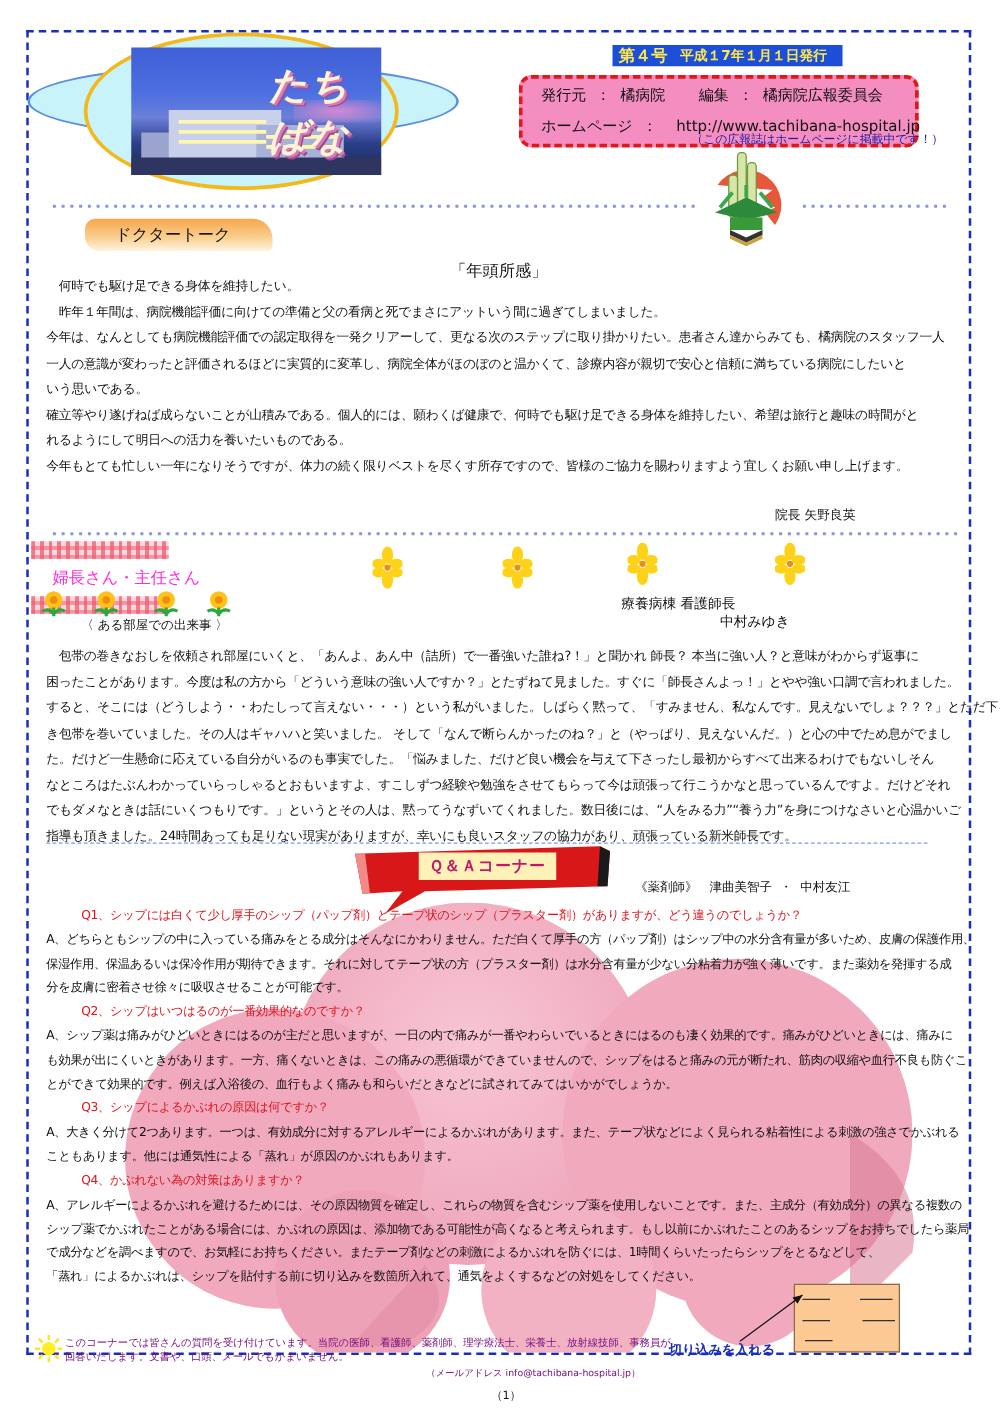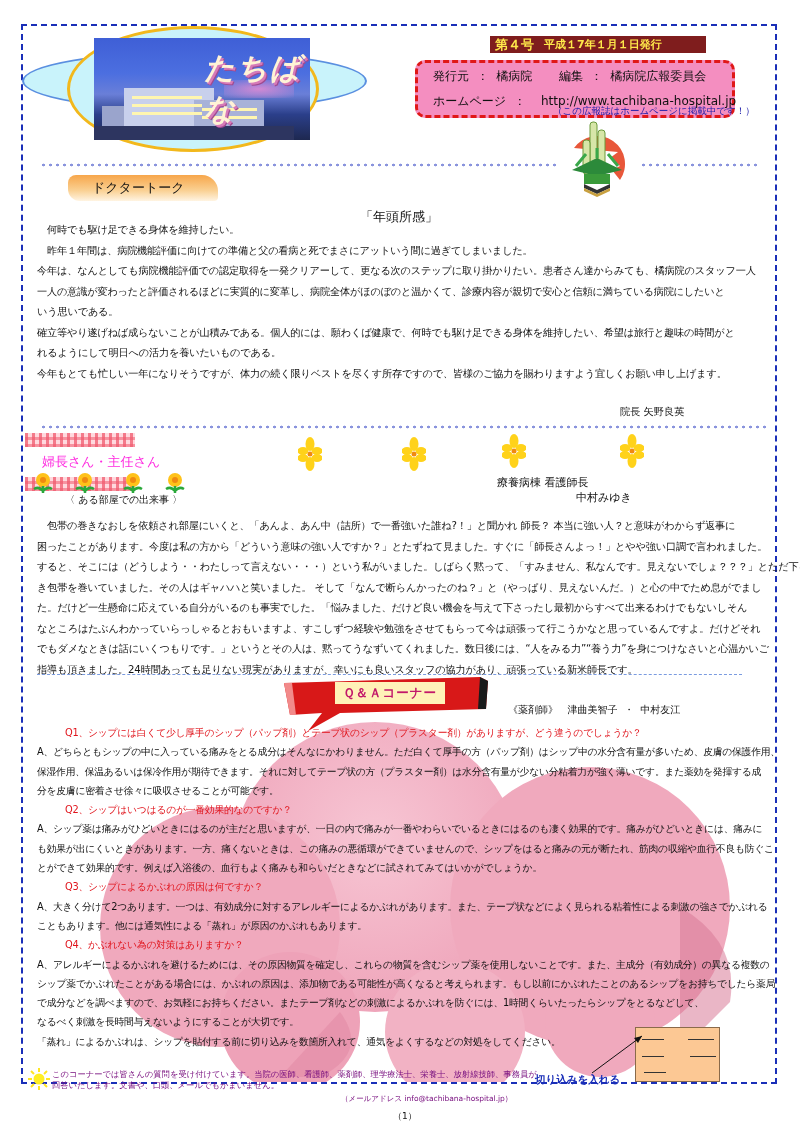--- a/index.html
+++ b/index.html
@@ -15,21 +15,21 @@
     .logo-wrap { position: absolute; left: 22px; top: 26px; width: 345px; height: 126px; }
     .logo-ellipse-outer {
       position: absolute; left: 0; top: 25px; width: 345px; height: 60px;
       border-radius: 50%; background: #c9f3fb; border: 2px solid #5a8fe0;
     }
     .logo-ellipse-inner {
       position: absolute; left: 45px; top: 0; width: 252px; height: 126px;
       border-radius: 50%; background: #c9f3fb; border: 3px solid #f2b81c;
     }
     .logo-photo {
-      position: absolute; left: 72px; top: 12px; width: 216px; height: 102px;
+      position: absolute; left: 83px; top: 12px; width: 200px; height: 102px;
       background: linear-gradient(180deg, #3f5fd6 0%, #4c6fe0 35%, #6a7fd8 55%, #2b3f8a 75%, #1e2850 100%);
       overflow: hidden;
     }
     .logo-photo .pinkcloud {
       position: absolute; left: 130px; top: 42px; width: 70px; height: 18px;
       background: radial-gradient(ellipse, rgba(230,140,210,0.85), rgba(230,140,210,0));
     }
     .logo-photo .bldg1 { position: absolute; left: 30px; top: 50px; width: 90px; height: 40px; background: #c8d0ec; }
     .logo-photo .bldg2 { position: absolute; left: 100px; top: 62px; width: 70px; height: 28px; background: #a8b2d8; }
     .logo-photo .bldg3 { position: absolute; left: 8px; top: 68px; width: 40px; height: 22px; background: #9aa4cc; }
@@ -37,22 +37,22 @@
     .logo-photo .ground { position: absolute; left: 0; top: 88px; width: 200px; height: 14px; background: #2d3560; }
     .logo-title {
       position: absolute; left: 110px; top: 10px; font-size: 30px; font-weight: bold;
       color: #fff3d6; letter-spacing: 2px;
       text-shadow: 2px 2px 0 #d77ab8, 3px 3px 0 #a04a90;
       font-style: italic;
     }
 
     
     .issue-bar {
-      position: absolute; left: 490px; top: 36px; width: 216px; height: 17px;
-      background: #7f1d1d; color: #ffe94a; font-weight: bold; font-size: 11px;
+      position: absolute; left: 490px; top: 36px; width: 184px; height: 17px;
+      background: #1d4ed8; color: #ffe94a; font-weight: bold; font-size: 11px;
       display: flex; align-items: center; padding-left: 5px; gap: 10px;
     }
     .issue-bar .num { font-size: 13px; }
     .pub-box {
       position: absolute; left: 415px; top: 60px; width: 320px; height: 58px;
       background: #f48ec0; border: 3px dashed #e01818; border-radius: 10px;
       font-size: 12px; color: #111;
     }
     .pub-box .row1 { position: absolute; left: 15px; top: 5px; white-space: pre; }
     .pub-box .row2 { position: absolute; left: 15px; top: 30px; white-space: pre; }
@@ -308,21 +308,20 @@
   <p>A、シップ薬は痛みがひどいときにはるのが主だと思いますが、一日の内で痛みが一番やわらいでいるときにはるのも凄く効果的です。痛みがひどいときには、痛みに</p>
   <p>も効果が出にくいときがあります。一方、痛くないときは、この痛みの悪循環ができていませんので、シップをはると痛みの元が断たれ、筋肉の収縮や血行不良も防ぐこ</p>
   <p>とができて効果的です。例えば入浴後の、血行もよく痛みも和らいだときなどに試されてみてはいかがでしょうか。</p>
   <p class="q indent-q">Q3、シップによるかぶれの原因は何ですか？</p>
   <p>A、大きく分けて2つあります。一つは、有効成分に対するアレルギーによるかぶれがあります。また、テープ状などによく見られる粘着性による刺激の強さでかぶれる</p>
   <p>こともあります。他には通気性による「蒸れ」が原因のかぶれもあります。</p>
   <p class="q indent-q">Q4、かぶれない為の対策はありますか？</p>
   <p>A、アレルギーによるかぶれを避けるためには、その原因物質を確定し、これらの物質を含むシップ薬を使用しないことです。また、主成分（有効成分）の異なる複数の</p>
   <p>シップ薬でかぶれたことがある場合には、かぶれの原因は、添加物である可能性が高くなると考えられます。もし以前にかぶれたことのあるシップをお持ちでしたら薬局</p>
   <p>で成分などを調べますので、お気軽にお持ちください。またテープ剤などの刺激によるかぶれを防ぐには、1時間くらいたったらシップをとるなどして、</p>
-  <p>なるべく刺激を長時間与えないようにすることが大切です。</p>
   <p>「蒸れ」によるかぶれは、シップを貼付する前に切り込みを数箇所入れて、通気をよくするなどの対処をしてください。</p>
 </div>
 
 <div class="cut-box">
   <span style="left:6px;top:11px;width:22px;"></span>
   <span style="left:52px;top:11px;width:26px;"></span>
   <span style="left:6px;top:28px;width:22px;"></span>
   <span style="left:54px;top:28px;width:26px;"></span>
   <span style="left:8px;top:44px;width:22px;"></span>
 </div>

